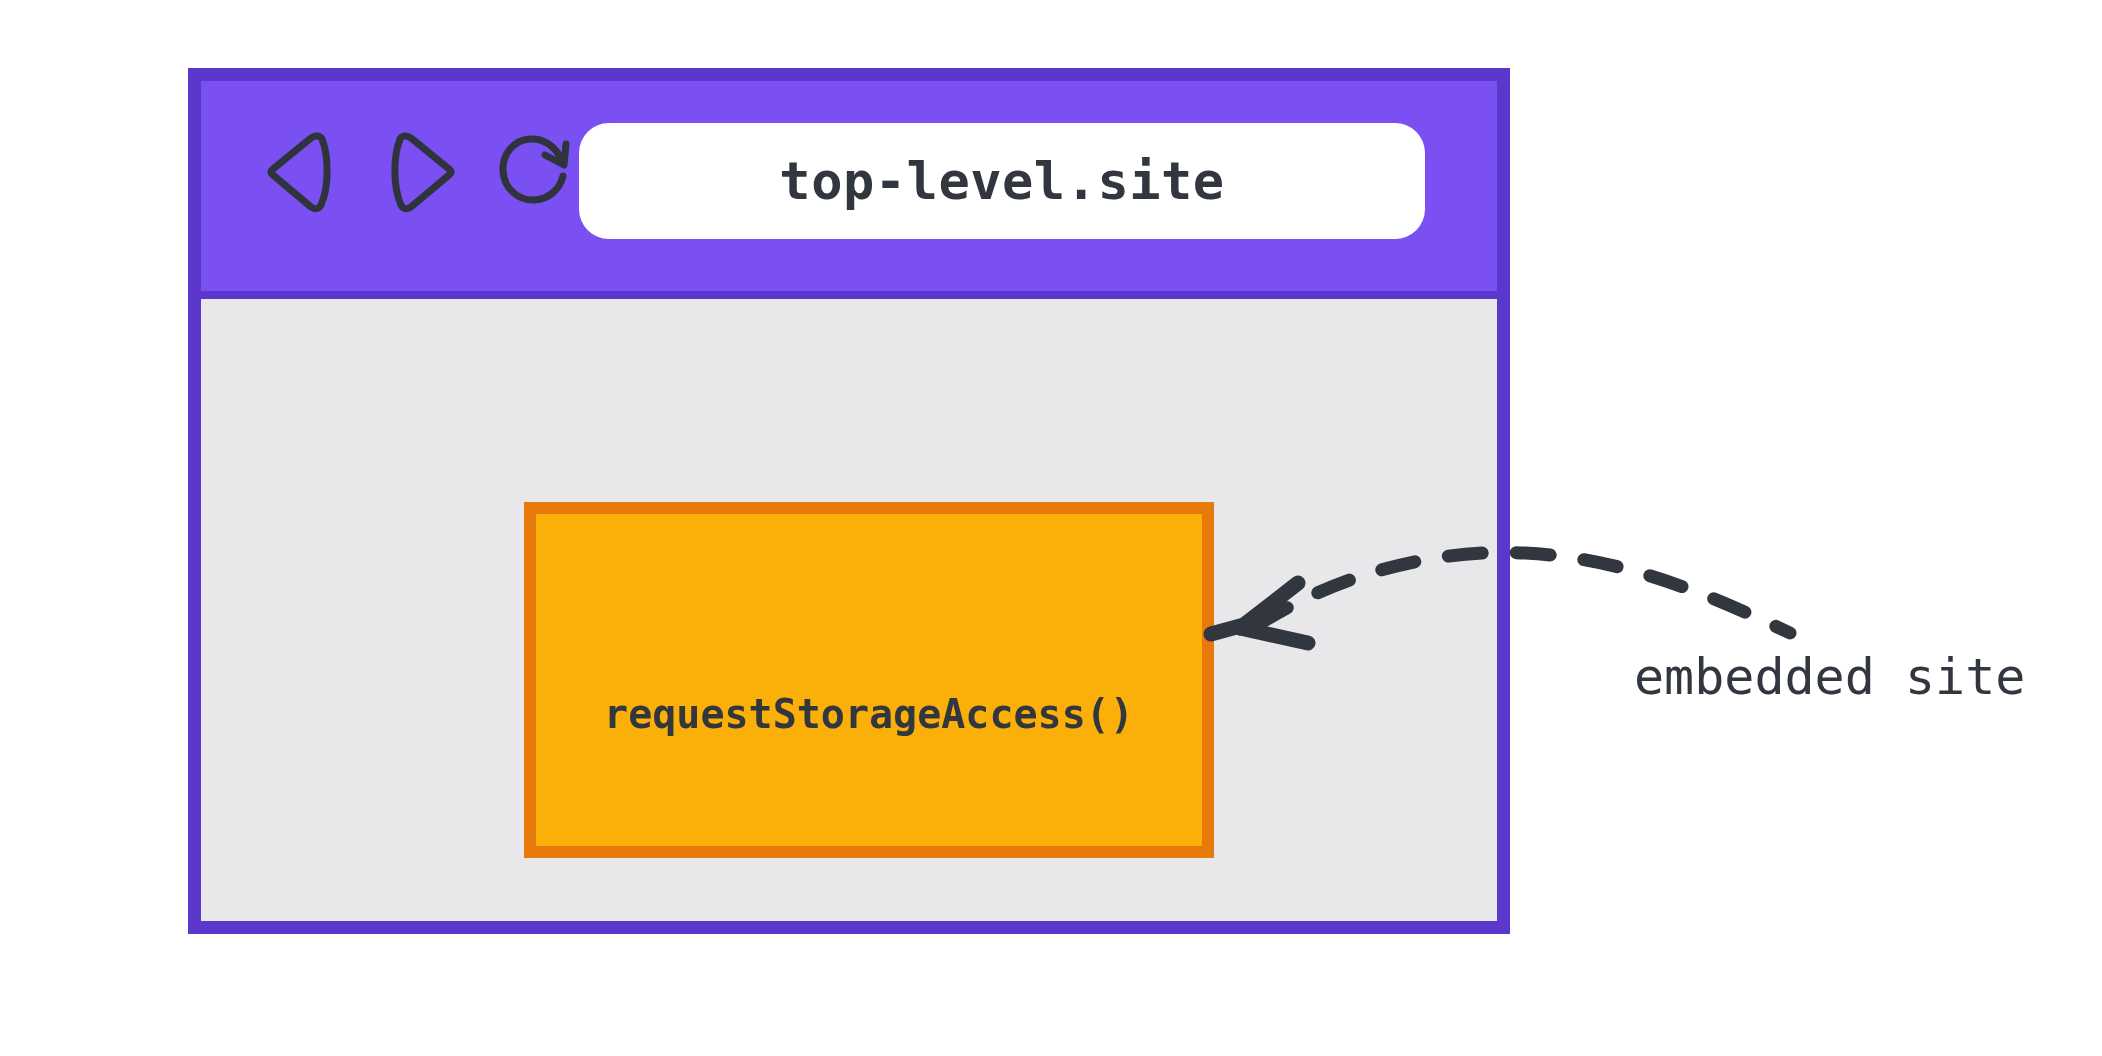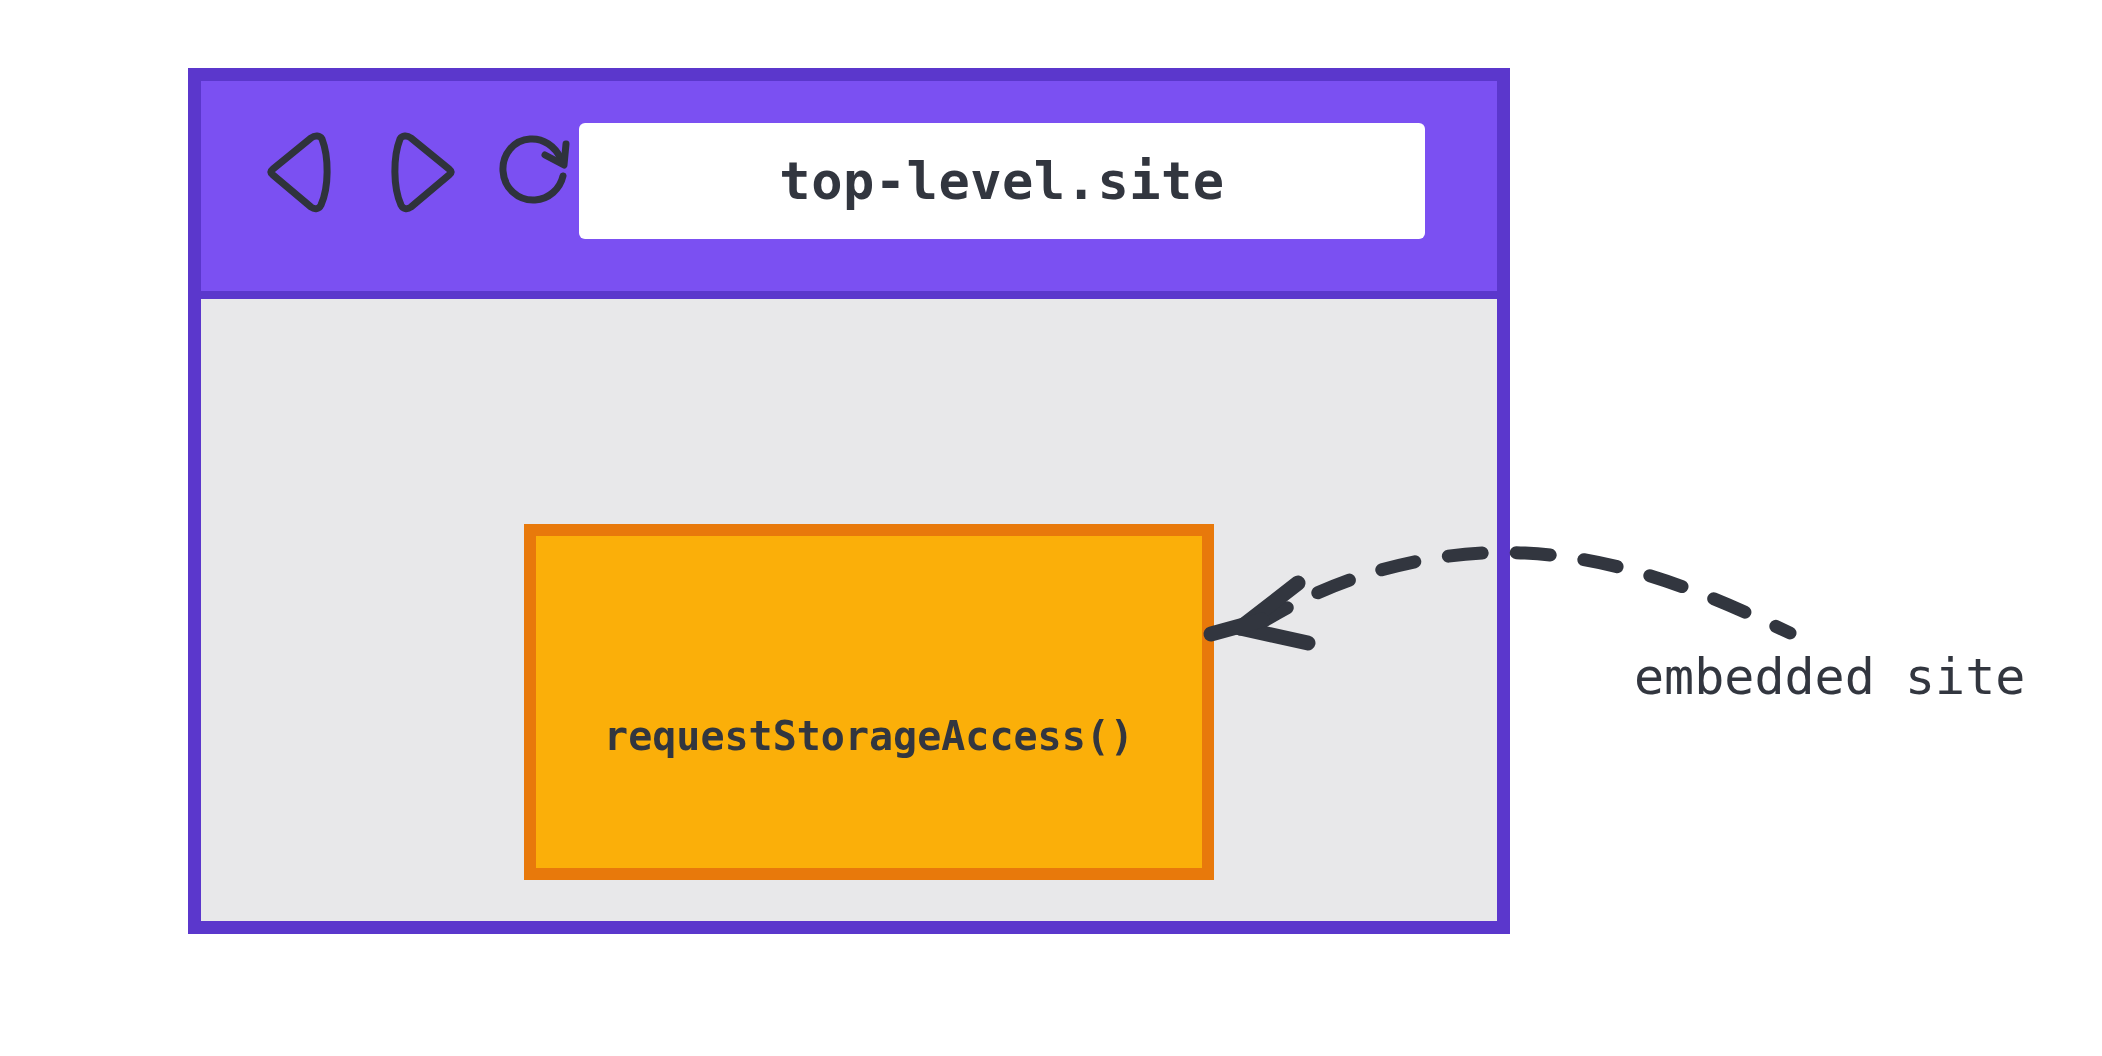--- a/index.html
+++ b/index.html
@@ -61,21 +61,21 @@
     line-height: 0;
   }
 
   .address-bar {
     position: absolute;
     left: 378px;
     top: 42px;
     width: 846px;
     height: 116px;
     background: #ffffff;
-    border-radius: 6px;
+    border-radius: 30px;
     display: flex;
     align-items: center;
     justify-content: center;
   }
   .address-text {
     font-family: "DejaVu Sans Mono", "Liberation Mono", monospace;
     font-size: 52px;
     font-weight: 700;
     color: #32363f;
     letter-spacing: 0.5px;
@@ -83,21 +83,20 @@
   }
 
   .viewport {
     position: absolute;
     left: 0;
     top: 218px;
     right: 0;
     bottom: 0;
     background: #e8e8ea;
     overflow: hidden;
-    margin-top: 22px;
   }
 
   
   .embed-box {
     position: absolute;
     left: 323px;
     top: 203px;
     width: 690px;
     height: 356px;
     box-sizing: border-box;

